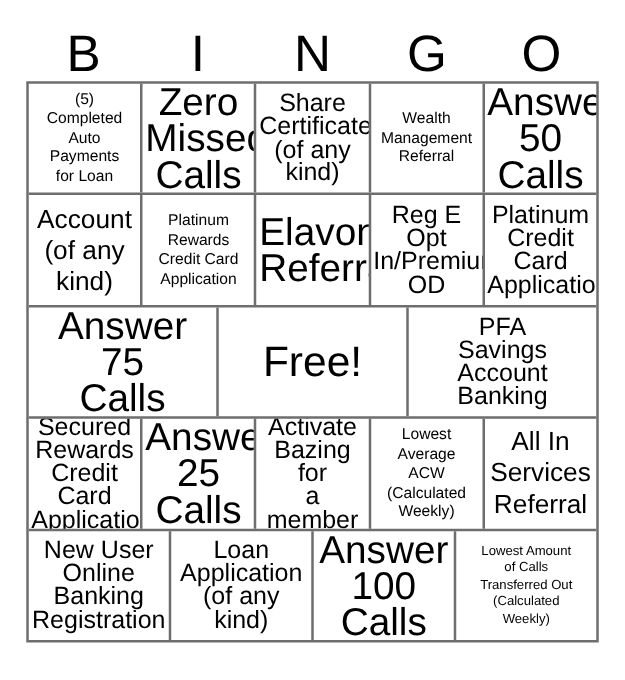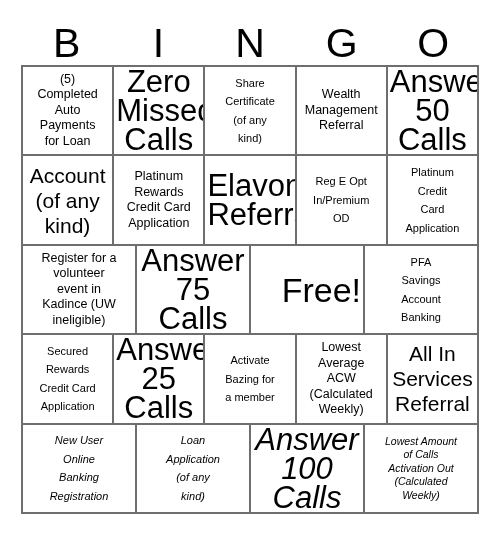--- a/index.html
+++ b/index.html
@@ -55,21 +55,20 @@
     background: #ffffff;
   }
   .grid-row {
     display: flex;
     flex: 1 1 0;
     min-height: 0;
     border-bottom: 2px solid #6e6e6e;
   }
   .grid-row:last-child {
     border-bottom: none;
-    font-style: italic;
   }
   .cell {
     flex: 1 1 0;
     min-width: 0;
     border-right: 2px solid #6e6e6e;
     box-sizing: border-box;
     display: flex;
     align-items: center;
     justify-content: center;
     text-align: center;
@@ -83,24 +82,24 @@
     display: block;
     width: 100%;
     text-align: center;
     white-space: pre-line;
     color: #000000;
   }
 
   
   .sz-xs .cell-text { font-size: 10.5px; line-height: 13.5px; }
   .sz-s  .cell-text { font-size: 12.5px; line-height: 15.5px; }
-  .sz-m  .cell-text { font-size: 11px;   line-height: 18.5px; }
+  .sz-m  .cell-text { font-size: 20px;   line-height: 18.5px; }
   .sz-l  .cell-text { font-size: 21px;   line-height: 25px; }
   .sz-xl .cell-text { font-size: 31px;   line-height: 29px; }
-  .sz-free .cell-text { font-size: 34px; line-height: 38px; text-align: right; }
+  .sz-free .cell-text { font-size: 34px; line-height: 38px; }
 </style>
 </head>
 <body>
 
 <div class="bingo-card">
 
   <div class="header-row">
     <div class="header-cell">B</div>
     <div class="header-cell">I</div>
     <div class="header-cell">N</div>
@@ -164,27 +163,20 @@
         </div>
       <div class="cell sz-m">
           <span class="cell-text">Platinum
 Credit
 Card
 Application</span>
         </div>
     </div>
 
     <div class="grid-row">
-      <div class="cell sz-s">
-          <span class="cell-text">Register for a
-volunteer
-event in
-Kadince (UW
-ineligible)</span>
-        </div>
       <div class="cell sz-xl">
           <span class="cell-text">Answer
 75
 Calls</span>
         </div>
       <div class="cell sz-free">
           <span class="cell-text">Free!</span>
         </div>
       <div class="cell sz-m">
           <span class="cell-text">PFA
@@ -239,20 +231,20 @@
 kind)</span>
         </div>
       <div class="cell sz-xl">
           <span class="cell-text">Answer
 100
 Calls</span>
         </div>
       <div class="cell sz-xs">
           <span class="cell-text">Lowest Amount
 of Calls
-Activation Out
+Transferred Out
 (Calculated
 Weekly)</span>
         </div>
     </div>
 
   </div>
 </div>
 
 </body></html>

